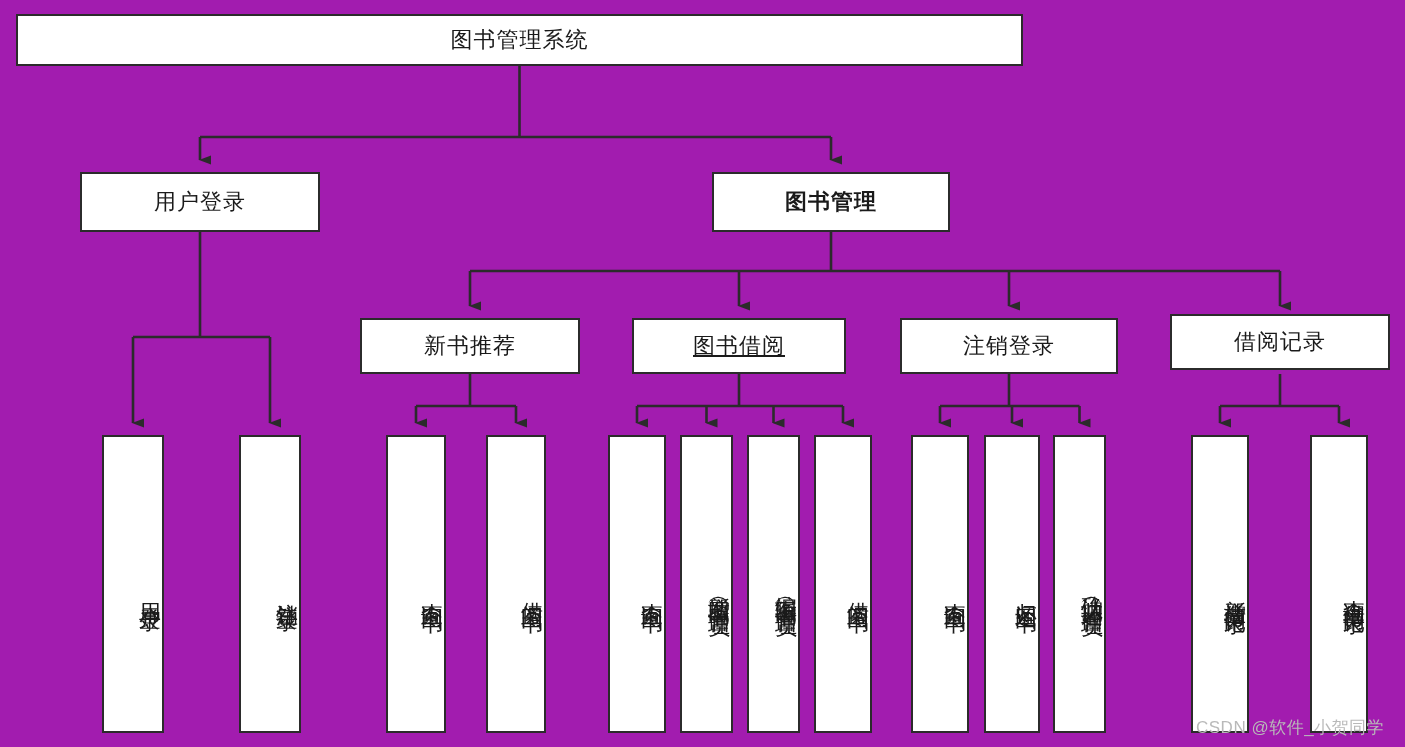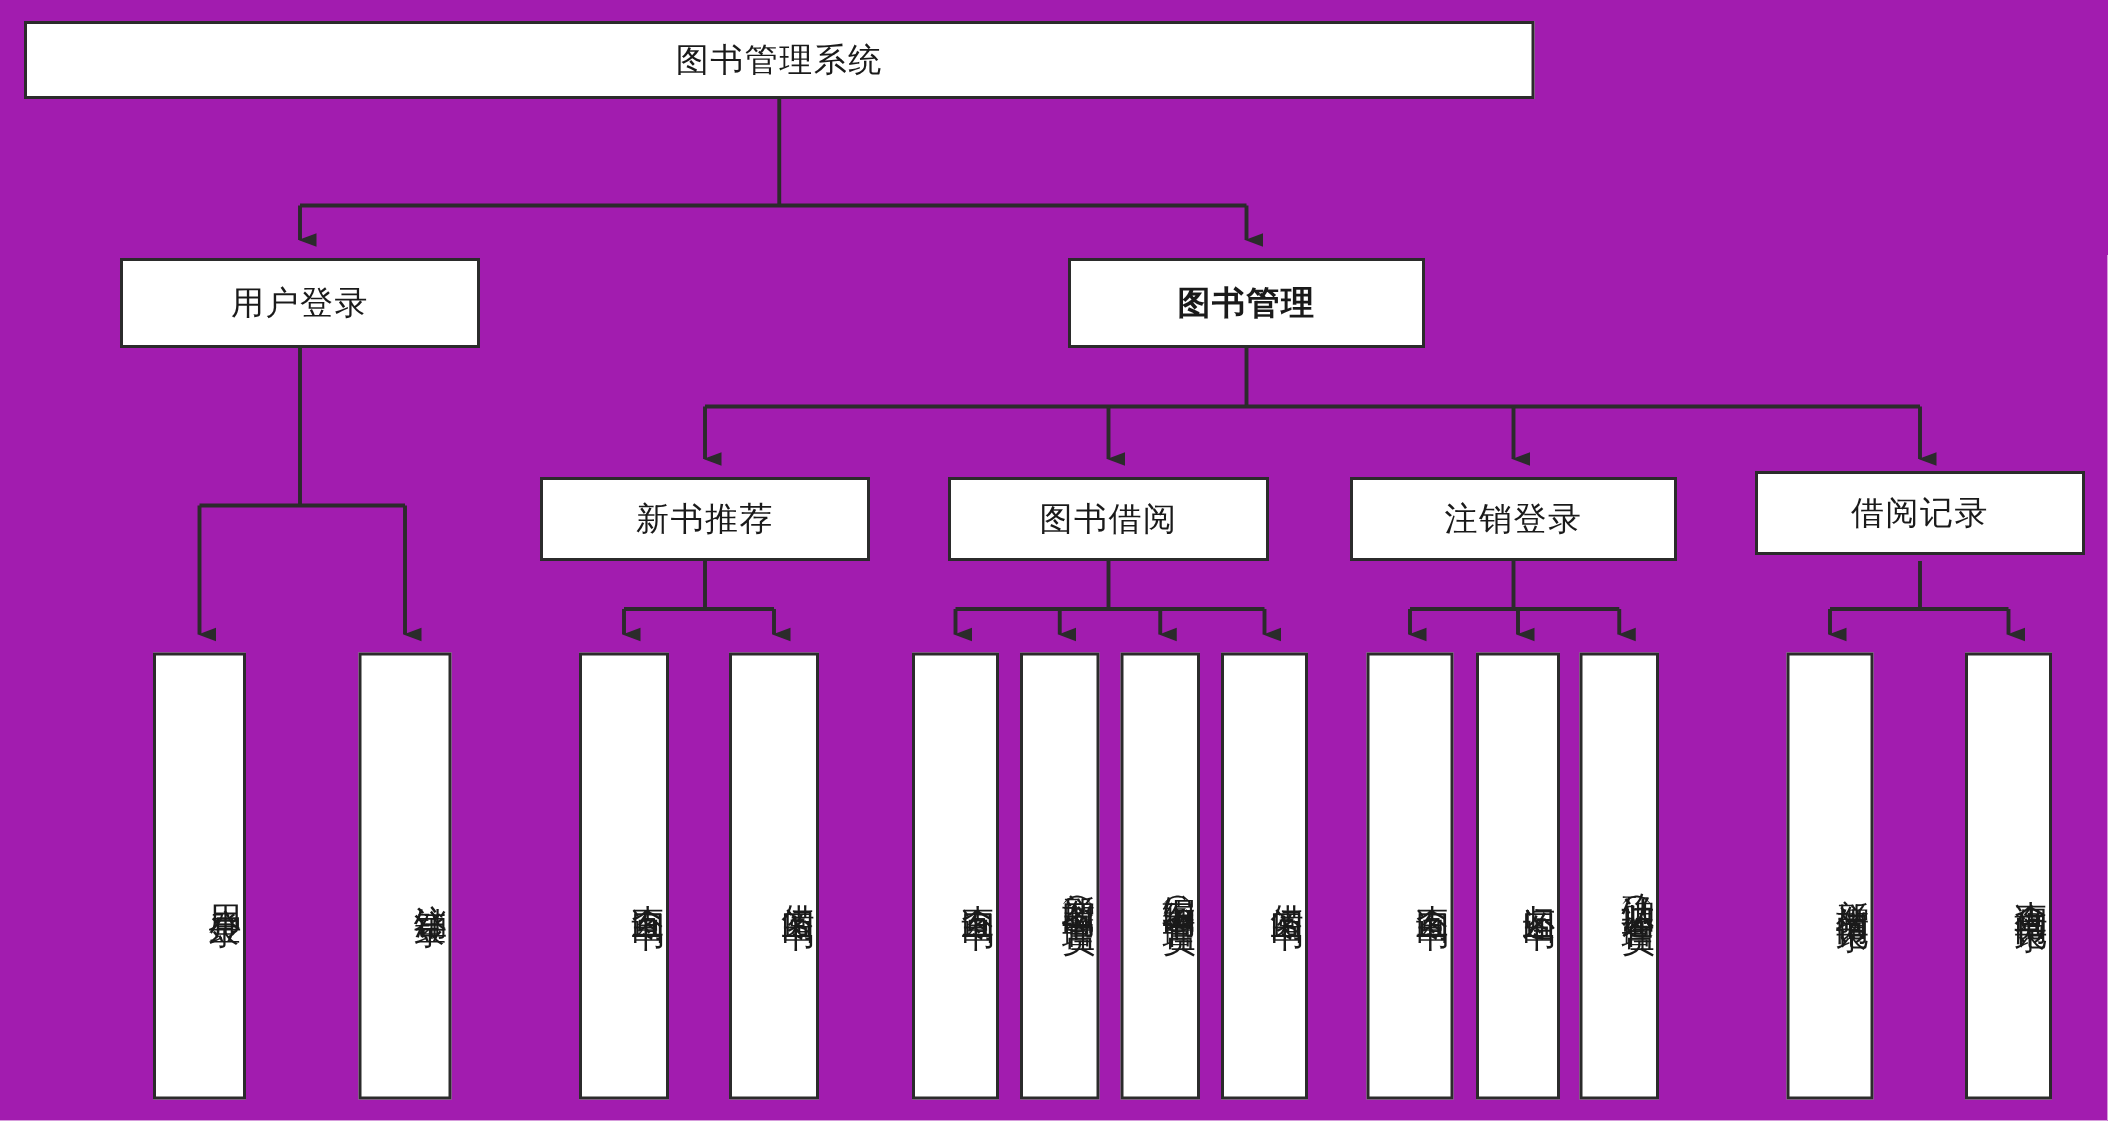--- a/index.html
+++ b/index.html
@@ -117,21 +117,21 @@
       </div>
       <div class="node horiz" style="left: 80px; top: 172px; width: 240px; height: 60px;">
         <span>用户登录</span>
       </div>
       <div class="node horiz" style="left: 712px; top: 172px; width: 238px; height: 60px; font-weight: bold;">
         <span>图书管理</span>
       </div>
       <div class="node horiz" style="left: 360px; top: 318px; width: 220px; height: 56px;">
         <span>新书推荐</span>
       </div>
-      <div class="node horiz" style="left: 632px; top: 318px; width: 214px; height: 56px;">
+      <div class="node horiz" style="left: 632px; top: 318px; width: 214px; height: 56px; text-decoration: underline;">
         <span>图书借阅</span>
       </div>
       <div class="node horiz" style="left: 900px; top: 318px; width: 218px; height: 56px;">
         <span>注销登录</span>
       </div>
       <div class="node horiz" style="left: 1170px; top: 314px; width: 220px; height: 56px;">
         <span>借阅记录</span>
       </div>
       <div class="node vert" style="left: 102px; top: 435px; width: 62px; height: 298px;">
         <span>用户登录</span>
@@ -167,14 +167,15 @@
         <span>确认归还（管理员）</span>
       </div>
       <div class="node vert" style="left: 1191px; top: 435px; width: 58px; height: 298px;">
         <span>新增借阅记录</span>
       </div>
       <div class="node vert" style="left: 1310px; top: 435px; width: 58px; height: 298px;">
         <span>查询借阅记录</span>
       </div>
     </div>
 
+  <div class="watermark" style="left: 1196px; top: 716px;">CSDN @软件_小贺同学</div>
 
 </div>
 
 </body></html>

